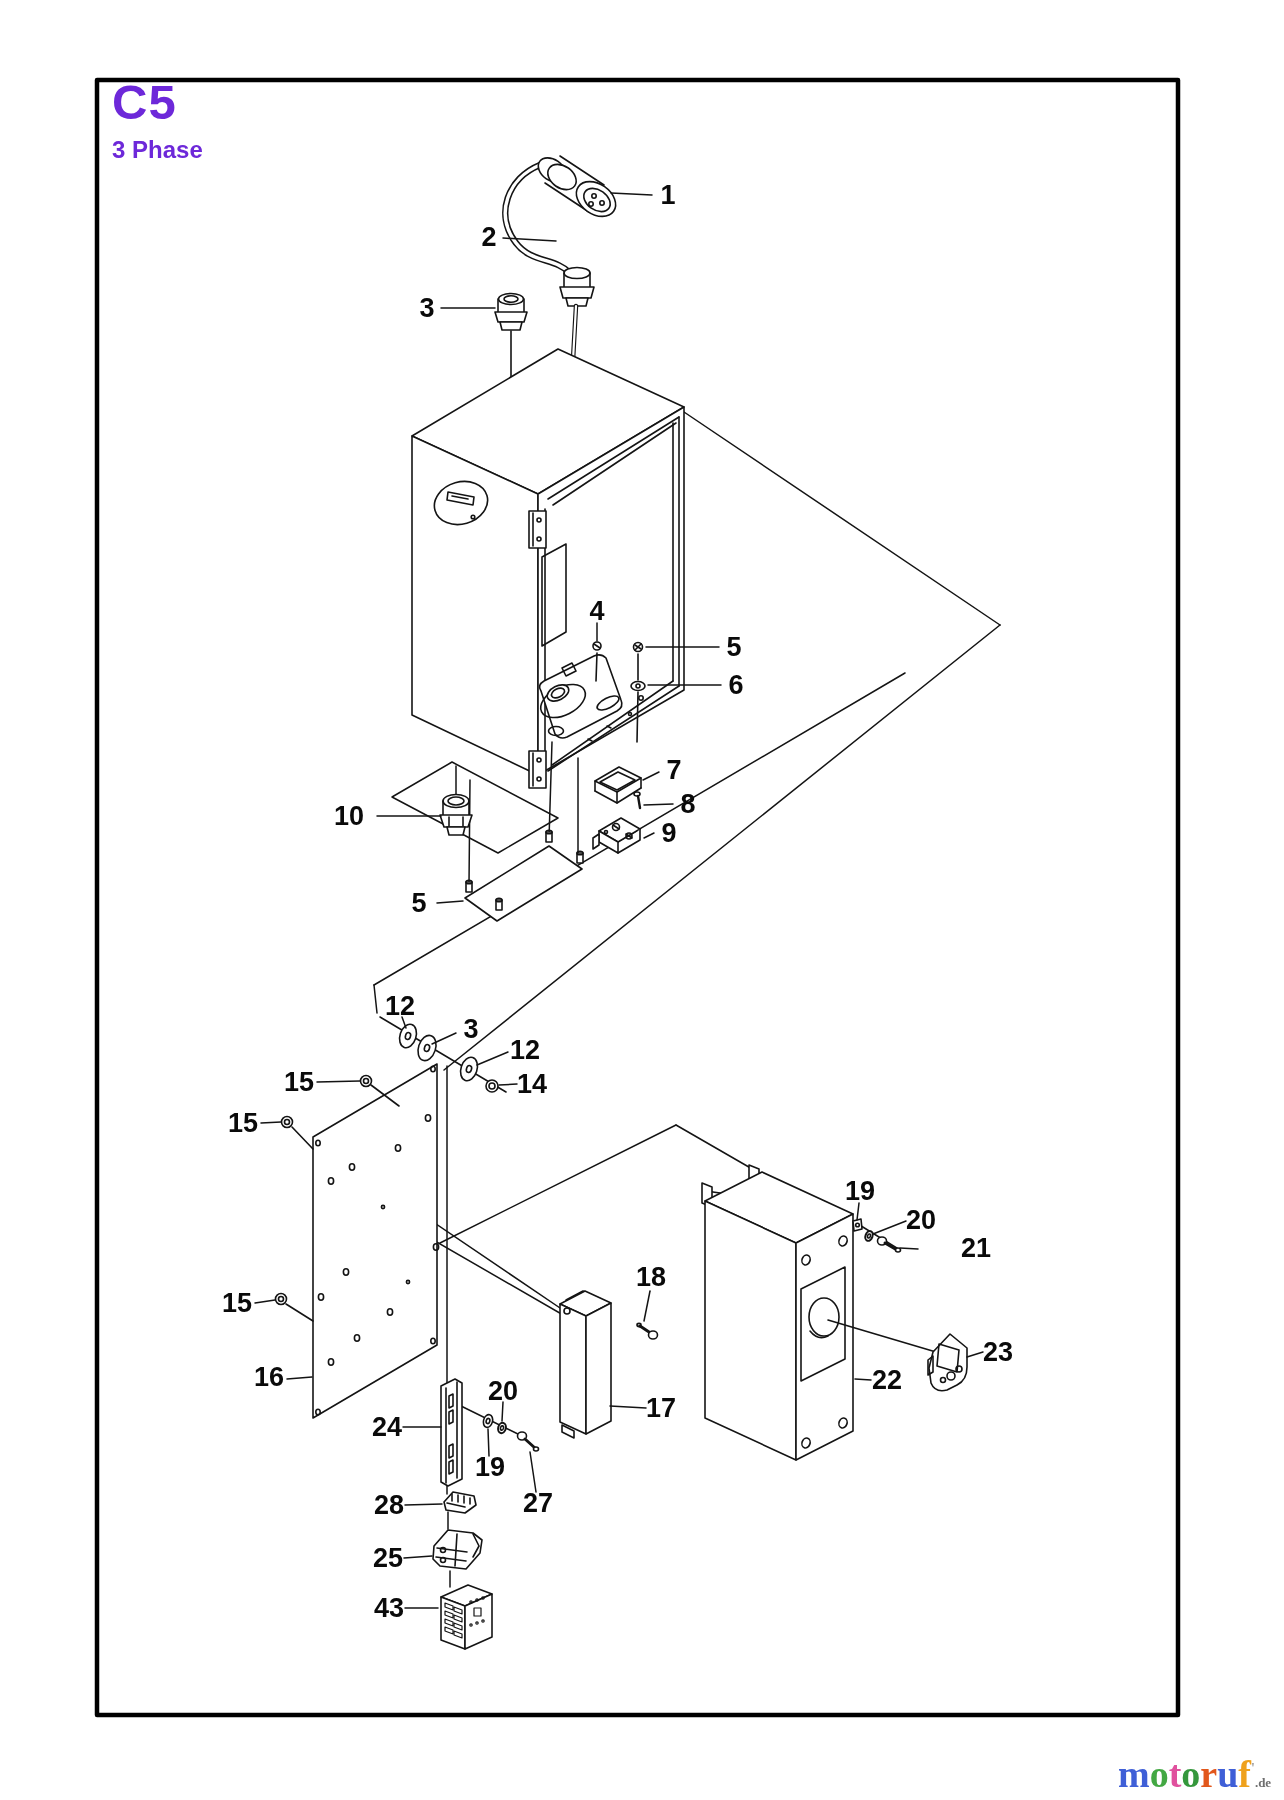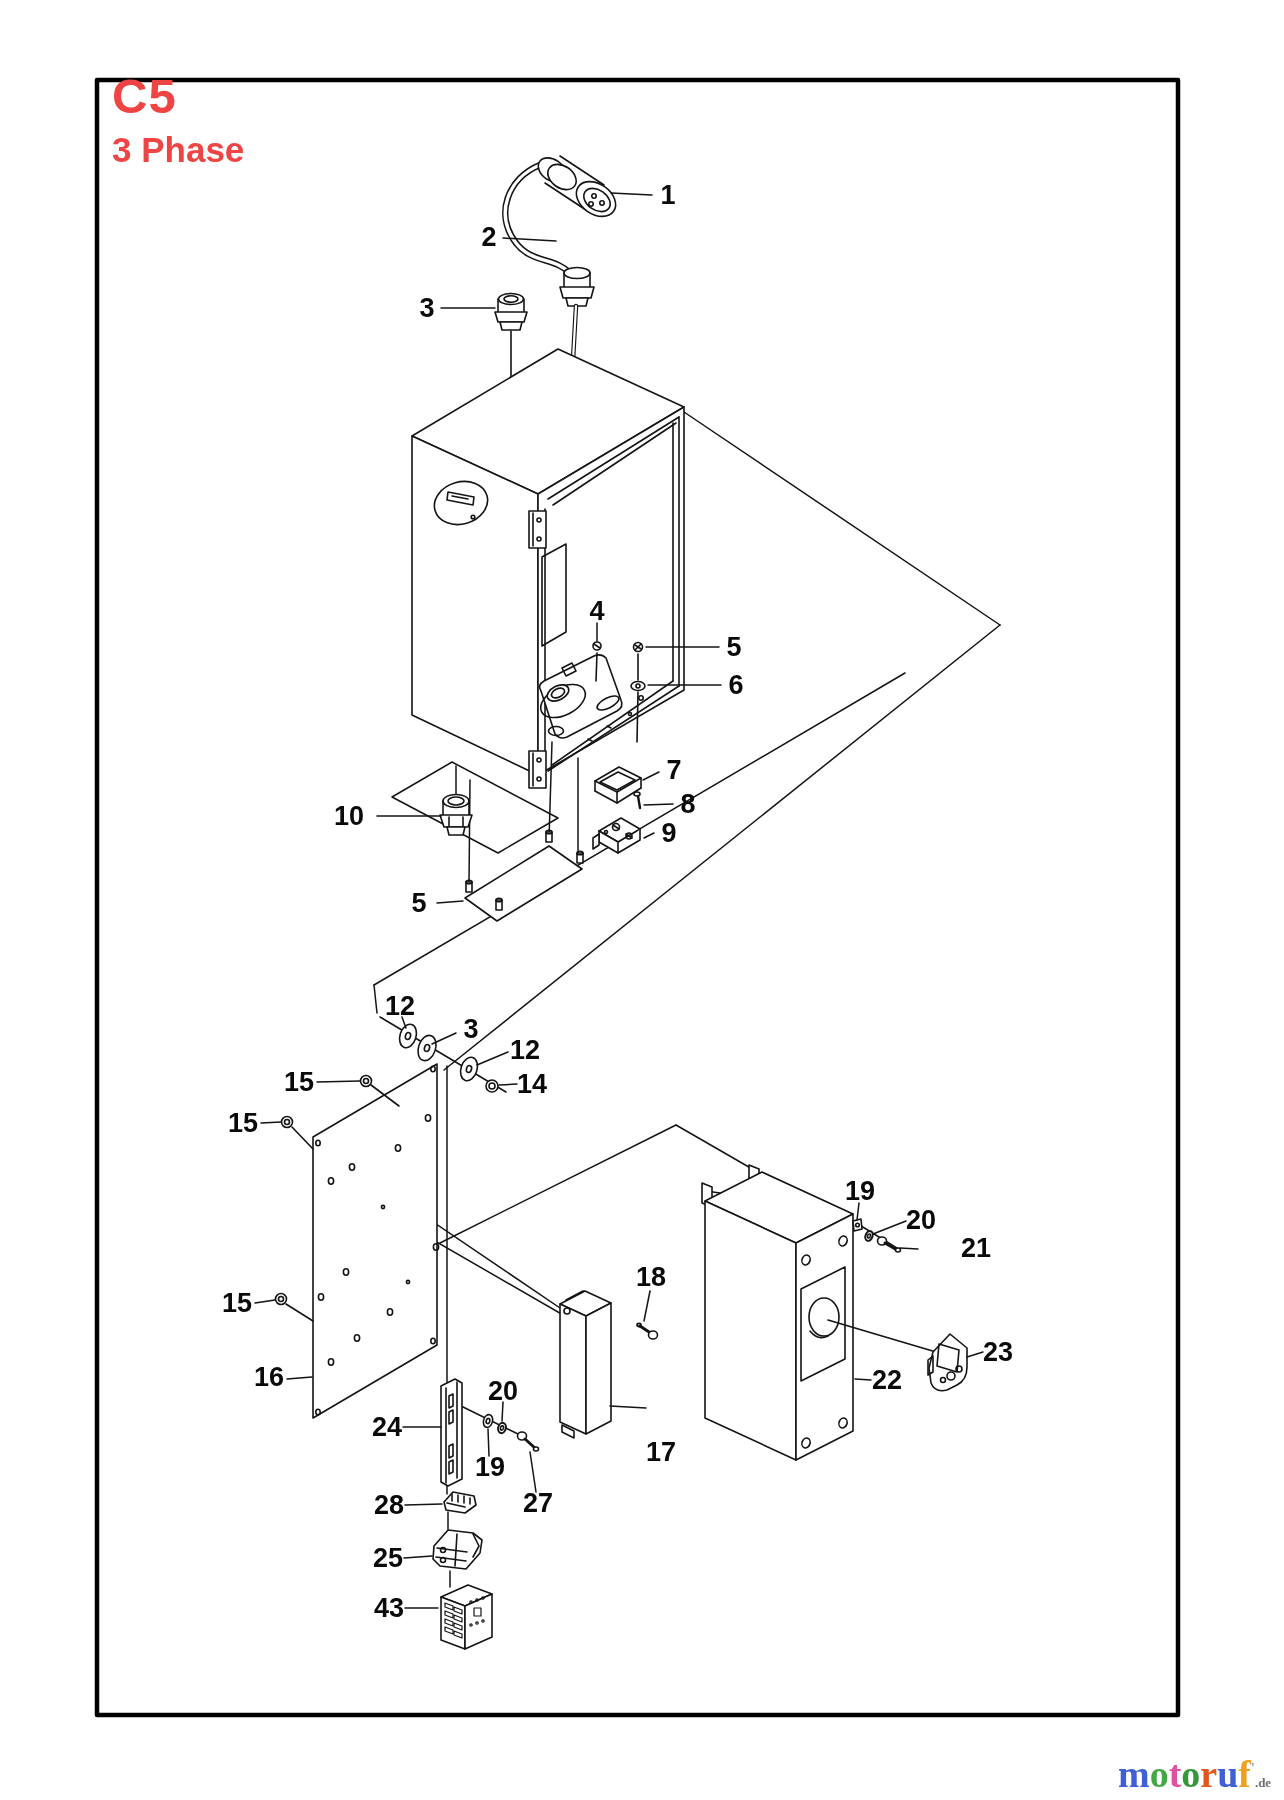--- a/index.html
+++ b/index.html
@@ -1,21 +1,21 @@
 <!DOCTYPE html>
 <html><head>
 <meta charset="utf-8">
 <style>
   html,body{margin:0;padding:0;background:#ffffff;}
   .page{position:relative;width:1284px;height:1800px;background:#ffffff;overflow:hidden;
         font-family:"Liberation Sans",sans-serif;}
   svg.art{position:absolute;left:0;top:0;}
-  .titleblock{position:absolute;left:112px;top:72px;color:#ef4444;}
+  .titleblock{position:absolute;left:112px;top:78px;color:#6d28d9;}
   .title{font-size:49px;font-weight:800;letter-spacing:1px;line-height:1;}
-  .subtitle{font-size:35px;font-weight:700;margin-top:9px;}
+  .subtitle{font-size:24px;font-weight:700;margin-top:9px;}
   .callout{position:absolute;transform:translate(-50%,-50%);font-size:27px;font-weight:700;
            color:#0a0a0a;white-space:nowrap;}
   .watermark{position:absolute;left:1118px;top:1752px;
              font-family:"Liberation Serif",serif;font-weight:700;font-size:38px;
              letter-spacing:0px;white-space:nowrap;}
   .watermark .suffix{font-size:13px;color:#6f6f6f;font-weight:700;}
   .watermark .mark{font-size:14px;color:#9a9a9a;vertical-align:super;}
 </style>
 </head>
 <body>
@@ -423,21 +423,21 @@
   <div class="callout" style="left:349px;top:816px">10</div>
   <div class="callout" style="left:419px;top:903px">5</div>
   <div class="callout" style="left:400px;top:1006px">12</div>
   <div class="callout" style="left:471px;top:1029px">3</div>
   <div class="callout" style="left:525px;top:1050px">12</div>
   <div class="callout" style="left:532px;top:1084px">14</div>
   <div class="callout" style="left:299px;top:1082px">15</div>
   <div class="callout" style="left:243px;top:1123px">15</div>
   <div class="callout" style="left:237px;top:1303px">15</div>
   <div class="callout" style="left:269px;top:1377px">16</div>
-  <div class="callout" style="left:661px;top:1452px">17</div>
+  <div class="callout" style="left:661px;top:1408px">17</div>
   <div class="callout" style="left:651px;top:1277px">18</div>
   <div class="callout" style="left:860px;top:1191px">19</div>
   <div class="callout" style="left:921px;top:1220px">20</div>
   <div class="callout" style="left:976px;top:1248px">21</div>
   <div class="callout" style="left:887px;top:1380px">22</div>
   <div class="callout" style="left:998px;top:1352px">23</div>
   <div class="callout" style="left:387px;top:1427px">24</div>
   <div class="callout" style="left:503px;top:1391px">20</div>
   <div class="callout" style="left:490px;top:1467px">19</div>
   <div class="callout" style="left:538px;top:1503px">27</div>

